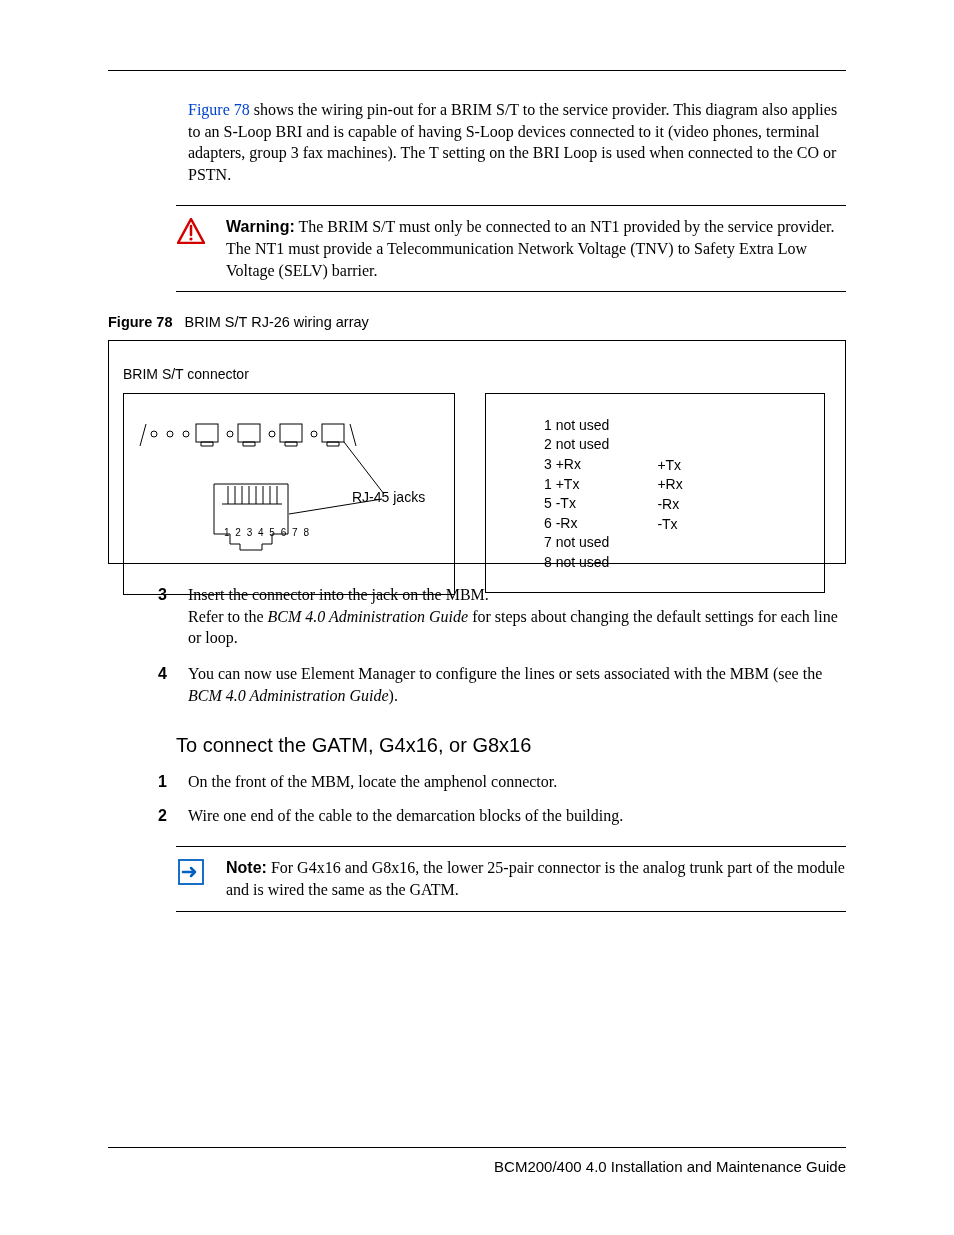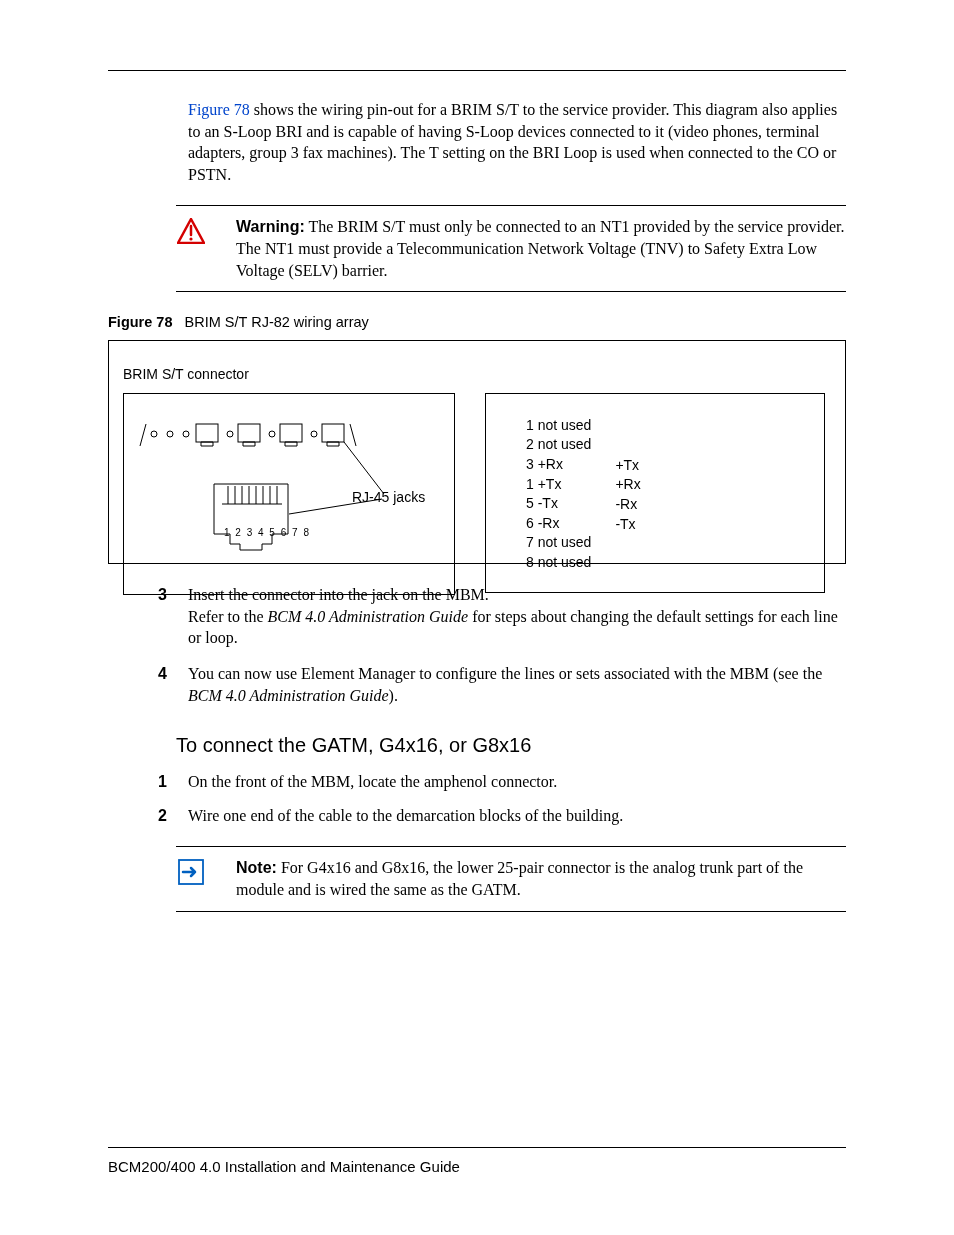--- a/index.html
+++ b/index.html
@@ -34,21 +34,21 @@
   }
   a.figref { color: #0044cc; text-decoration: none; }
   .callout-wrap {
     margin-top: 20px;
     margin-left: 68px;
   }
   .callout-rule { border-top: 1px solid #000; }
   .callout-body {
     display: flex;
     align-items: flex-start;
-    gap: 30px;
+    gap: 20px;
     padding: 10px 0 10px 0;
     line-height: 1.35;
   }
   .icon-col { flex: 0 0 30px; display:flex; justify-content:center; padding-top:2px;}
   .figure-caption {
     font-family: Arial, Helvetica, sans-serif;
     font-size: 14.5px;
     margin: 22px 0 10px 0;
   }
   .figure-caption .bold { font-weight: bold; }
@@ -70,21 +70,21 @@
     height: 200px;
     position: relative;
   }
   .right-box {
     border: 1px solid #000;
     width: 340px;
     height: 200px;
     padding: 22px 20px 0 40px;
     box-sizing: border-box;
   }
-  .right-cols { display:flex; gap: 24px; }
+  .right-cols { display:flex; gap: 48px; margin-left: 18px; }
   .col { display:flex; flex-direction:column; }
   .ol-steps {
     margin: 20px 0 0 40px;
     padding: 0;
     list-style: none;
     counter-reset: step 2;
   }
   .ol-steps > li {
     counter-increment: step;
     position: relative;
@@ -127,21 +127,21 @@
   }
   .italic { font-style: italic; }
   .bold { font-weight: bold; }
   .footer {
     position: absolute;
     left: 108px; right: 108px; bottom: 60px;
     font-family: Arial, Helvetica, sans-serif;
     font-size: 15px;
   }
   .footer-rule { border-top: 1px solid #000; margin-bottom: 10px;}
-  .footer-text { }
+  .footer-text { text-align: right; }
 </style>
 </head>
 <body>
 
 <div class="page">
 
   <div class="header-rule"></div>
 
   <p class="body-text">
     <a class="figref" href="#">Figure 78</a><span> shows the wiring pin-out for a BRIM S/T to the service provider. This diagram also applies to an S-Loop BRI and is capable of having S-Loop devices connected to it (video phones, terminal adapters, group 3 fax machines). The T setting on the BRI Loop is used when connected to the CO or PSTN.</span>
@@ -158,21 +158,21 @@
         </svg>
       </div>
       <div>
         <span class="bold" style="font-family:Arial,Helvetica,sans-serif">Warning:</span><span> The BRIM S/T must only be connected to an NT1 provided by the service provider. The NT1 must provide a Telecommunication Network Voltage (TNV) to Safety Extra Low Voltage (SELV) barrier.</span>
       </div>
     </div>
     <div class="callout-rule"></div>
   </div>
 
   <div class="figure-caption">
-    <span class="bold">Figure 78</span>&nbsp;&nbsp;&nbsp;<span>BRIM S/T RJ-82 wiring array</span>
+    <span class="bold">Figure 78</span>&nbsp;&nbsp;&nbsp;<span>BRIM S/T RJ-26 wiring array</span>
   </div>
 
   <div class="diagram-outer">
     <div class="diagram-title">BRIM S/T connector</div>
     <div class="diagram-inner">
       <div class="left-box">
         <svg width="330" height="200" viewBox="0 0 330 200">
 
           <g stroke="#000" stroke-width="1" fill="none">
             <circle cx="30" cy="40" r="3"></circle>

